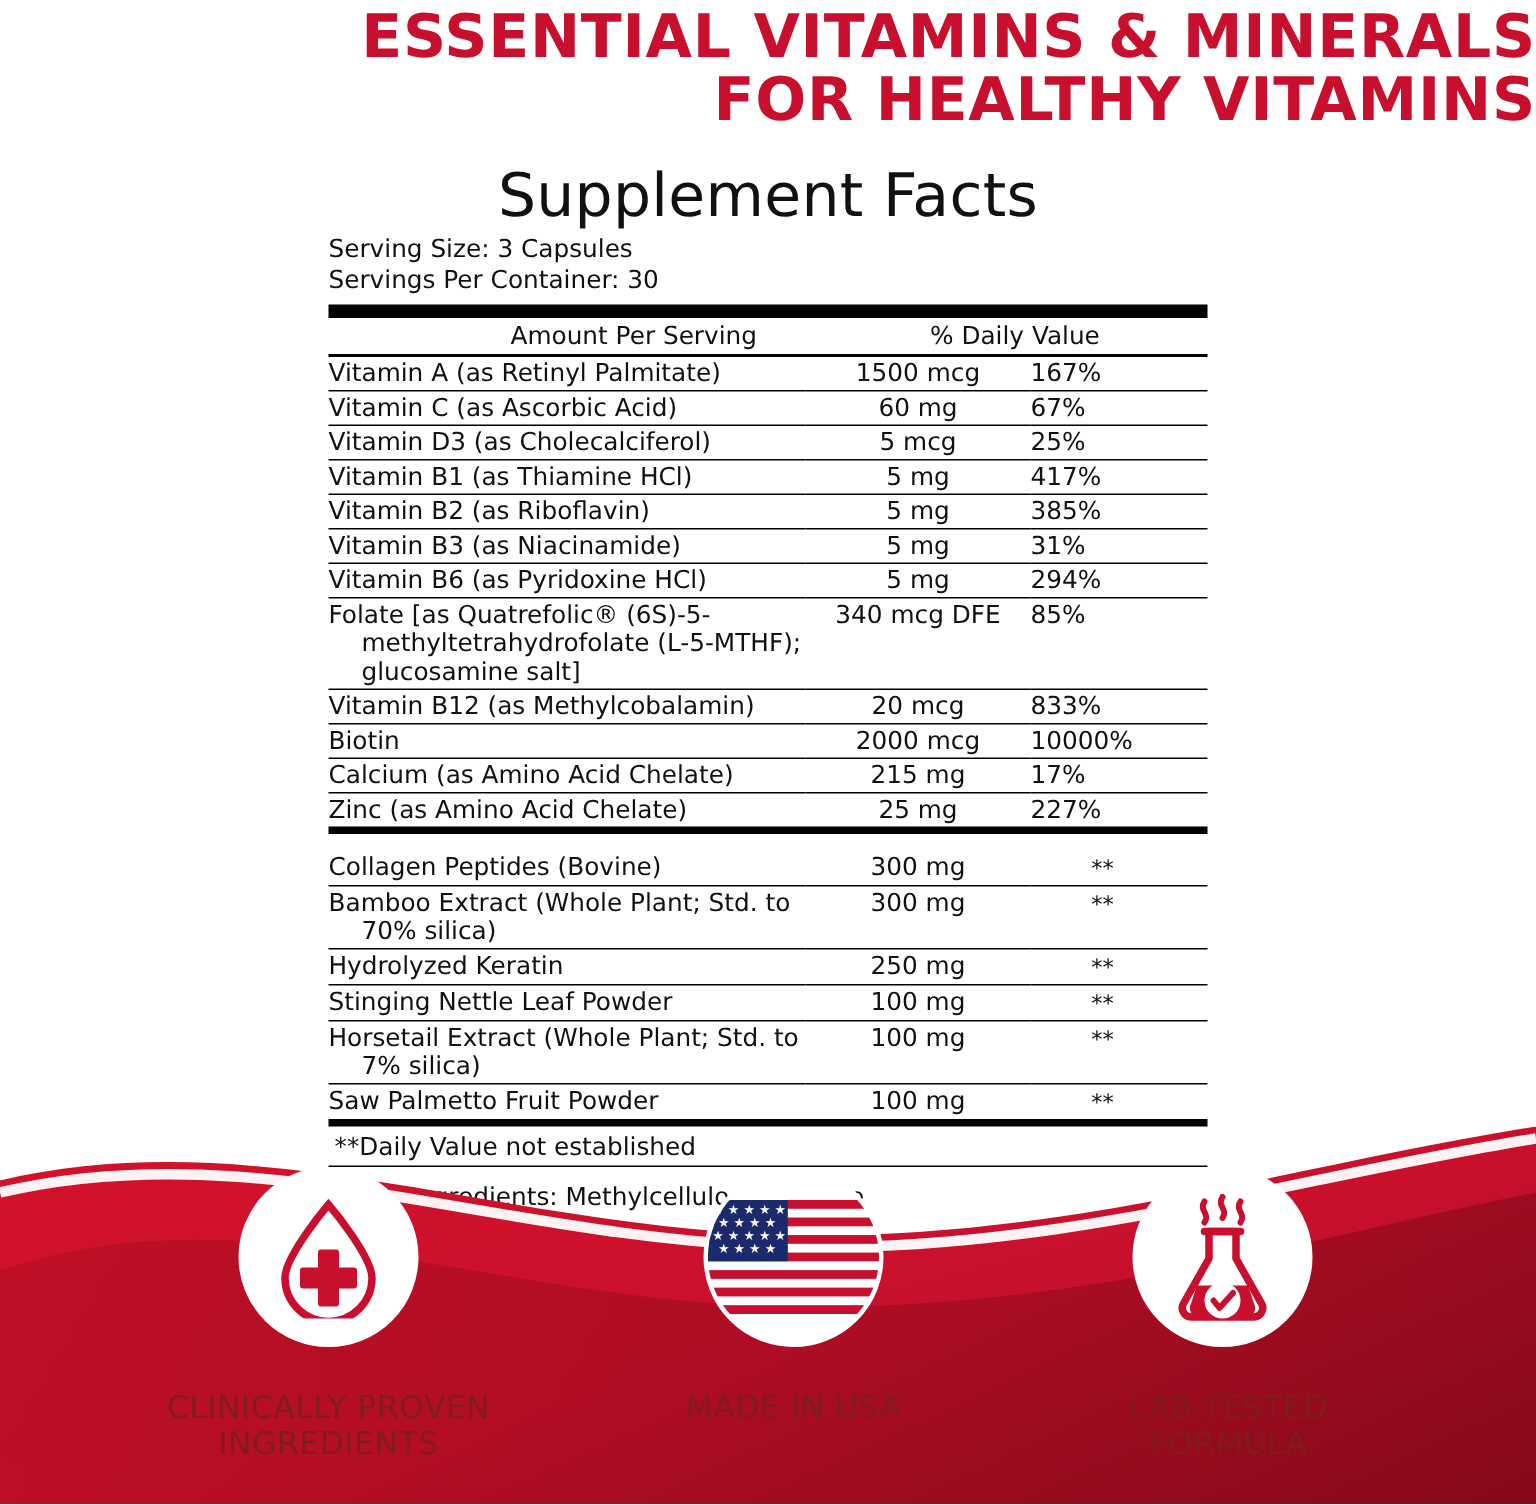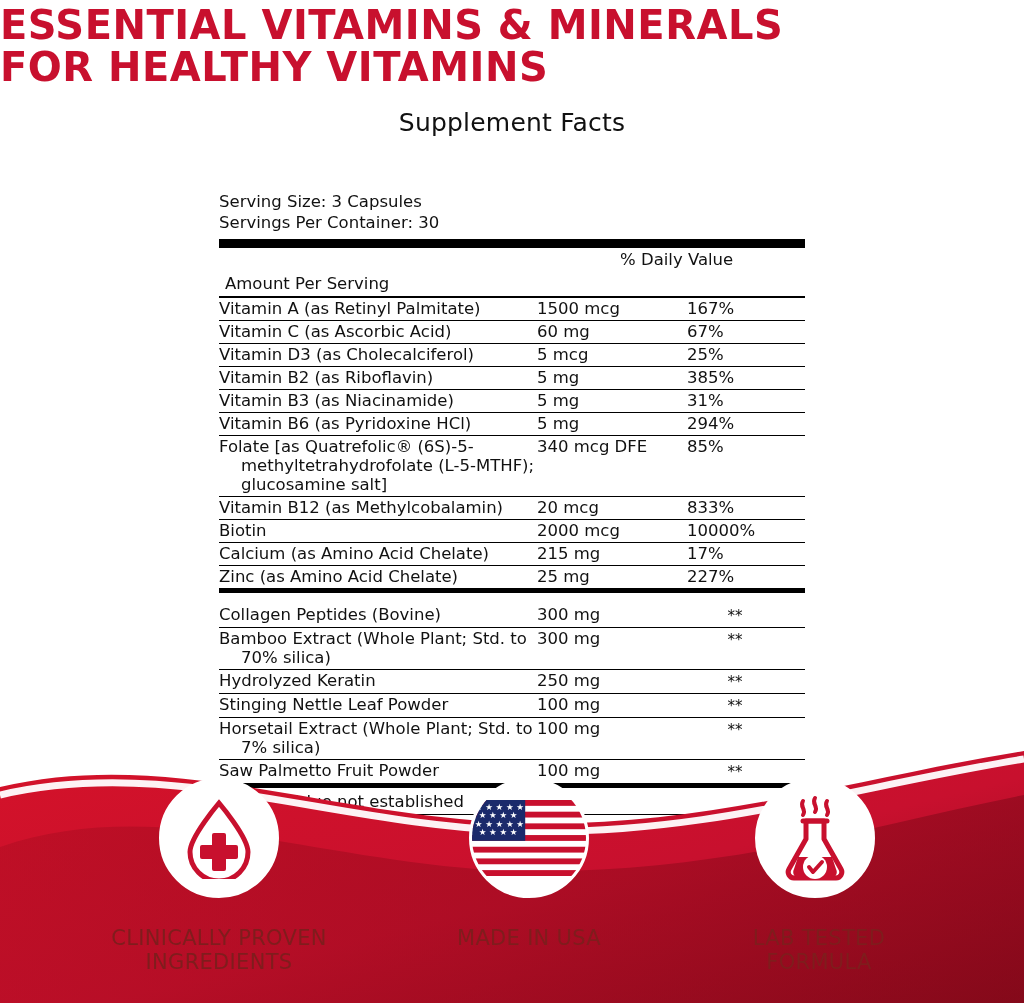--- a/index.html
+++ b/index.html
@@ -13,81 +13,80 @@
   #page {
     position: relative;
     width: 1024px;
     height: 1003px;
     background: #ffffff;
     overflow: hidden;
   }
 
   
   .headline {
-    text-align: left;
+    text-align: right;
     color: #c8102e;
     font-weight: 800;
     font-size: 40px;
     line-height: 1.05;
     letter-spacing: 0.5px;
     padding-top: 4px;
   }
   .headline .l1 { display: block; }
   .headline .l2 { display: block; }
 
   .facts-title {
     text-align: center;
-    font-size: 25px;
+    font-size: 40px;
     color: #111;
     font-weight: 400;
     margin-top: 20px;
     letter-spacing: 0.2px;
   }
 
   
   .panel {
     position: absolute;
     left: 219px;
     top: 155px;
     width: 586px;
   }
   .serving {
     font-size: 16.5px;
     color: #111;
     line-height: 1.28;
-    margin-top: 36px;
   }
 
   .rule-thick { height: 9px; background: #000; margin-top: 6px; }
   .rule-mid   { height: 5px; background: #000; }
   .rule-thin  { height: 1.5px; background: #000; }
 
   .hdr-row {
     display: flex;
     font-size: 16.5px;
     color: #111;
     padding: 2px 0 3px 0;
   }
-  .hdr-amount { flex: 1; padding-left: 6px; margin-top: 24px;}
+  .hdr-amount { flex: 1; text-align: center; padding-left: 6px;}
   .hdr-dv { width: 185px; }
 
   table.sf {
     width: 100%;
     border-collapse: collapse;
     font-size: 16.5px;
     color: #111;
   }
   table.sf td {
     padding: 1px 0 2px 0;
     vertical-align: top;
     border-bottom: 1.3px solid #000;
   }
   table.sf tr.last-in-block td { border-bottom: none; margin-top: 26px; }
   td.nm { padding-left: 2px; }
-  td.amt { width: 150px; text-align: left; padding-right: 8px; white-space: nowrap; }
+  td.amt { width: 150px; text-align: center; padding-right: 8px; white-space: nowrap; }
   td.dv  { width: 118px; text-align: left; padding-right: 5px; white-space: nowrap; }
   td.dv.stars { vertical-align: top; font-size: 15px; padding-top: 3px; text-align: center; padding-right: 22px;}
   .indent2 { display: block; padding-left: 22px; }
 
   .gap-block { height: 11px; }
 
   .footnote {
     font-size: 16.5px;
     color: #111;
     padding: 4px 0 3px 4px;
@@ -176,20 +175,25 @@
         </tr>
         <tr>
           <td class="nm">Vitamin C (as Ascorbic Acid)</td>
           <td class="amt">60 mg</td>
           <td class="dv">67%</td>
         </tr>
         <tr>
           <td class="nm">Vitamin D3 (as Cholecalciferol)</td>
           <td class="amt">5 mcg</td>
           <td class="dv">25%</td>
+        </tr>
+        <tr>
+          <td class="nm">Vitamin B1 (as Thiamine HCl)</td>
+          <td class="amt">5 mg</td>
+          <td class="dv">417%</td>
         </tr>
         <tr>
           <td class="nm">Vitamin B2 (as Riboflavin)</td>
           <td class="amt">5 mg</td>
           <td class="dv">385%</td>
         </tr>
         <tr>
           <td class="nm">Vitamin B3 (as Niacinamide)</td>
           <td class="amt">5 mg</td>
           <td class="dv">31%</td>

